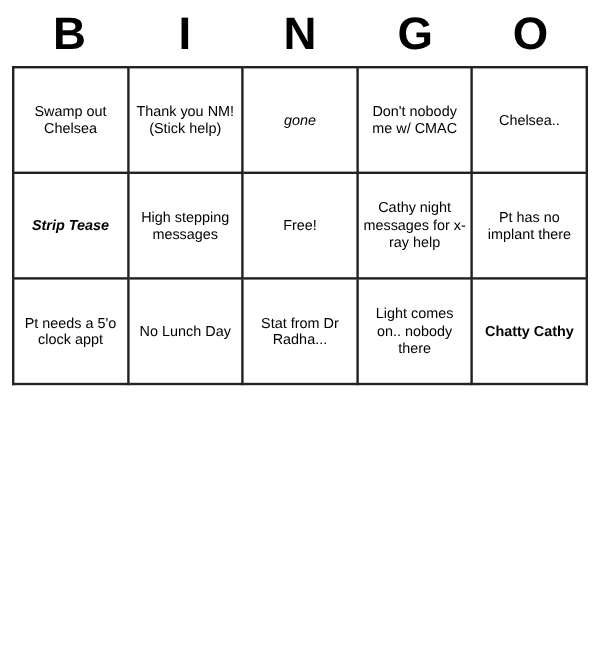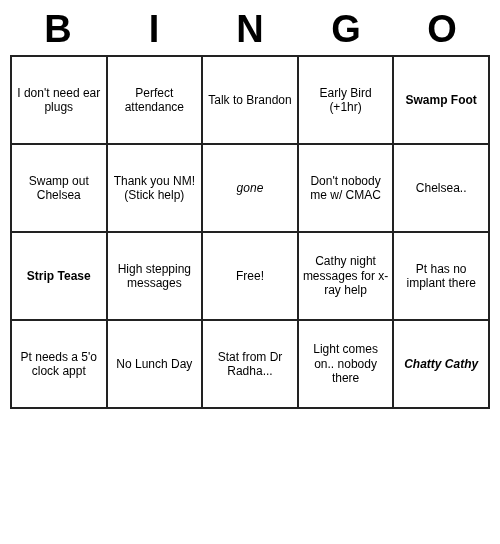--- a/index.html
+++ b/index.html
@@ -40,55 +40,48 @@
       font-size: 12px;
       line-height: 1.2;
     }
     .free-cell {
       font-size: 22px;
       font-weight: normal;
     }
     .large-text {
       font-size: 18px;
       font-weight: bold;
+      font-style: italic;
     }
     .ilinq-cell {
       font-size: 26px;
       font-style: italic;
     }
     .chatty-cathy {
       font-size: 18px;
       font-weight: bold;
-      font-style: italic;
     }
     .swamp-foot {
       font-size: 16px;
       font-weight: bold;
     }
   </style>
 </head>
 <body>
 
 <div class="bingo-title">
   <span>B</span>
   <span>I</span>
   <span>N</span>
   <span>G</span>
   <span>O</span>
 </div>
 
 <table class="bingo-grid">
   <tbody id="grid-body">
-      <tr>
-        <td>I don't need ear plugs</td>
-        <td>Perfect attendance</td>
-        <td>Talk to Brandon</td>
-        <td>Early Bird (+1hr)</td>
-        <td class="swamp-foot">Swamp Foot</td>
-      </tr>
       <tr>
         <td>Swamp out Chelsea</td>
         <td>Thank you NM! (Stick help)</td>
         <td class="ilinq-cell">gone</td>
         <td>Don't nobody me w/ CMAC</td>
         <td>Chelsea..</td>
       </tr>
       <tr>
         <td class="large-text">Strip Tease</td>
         <td>High stepping messages</td>

